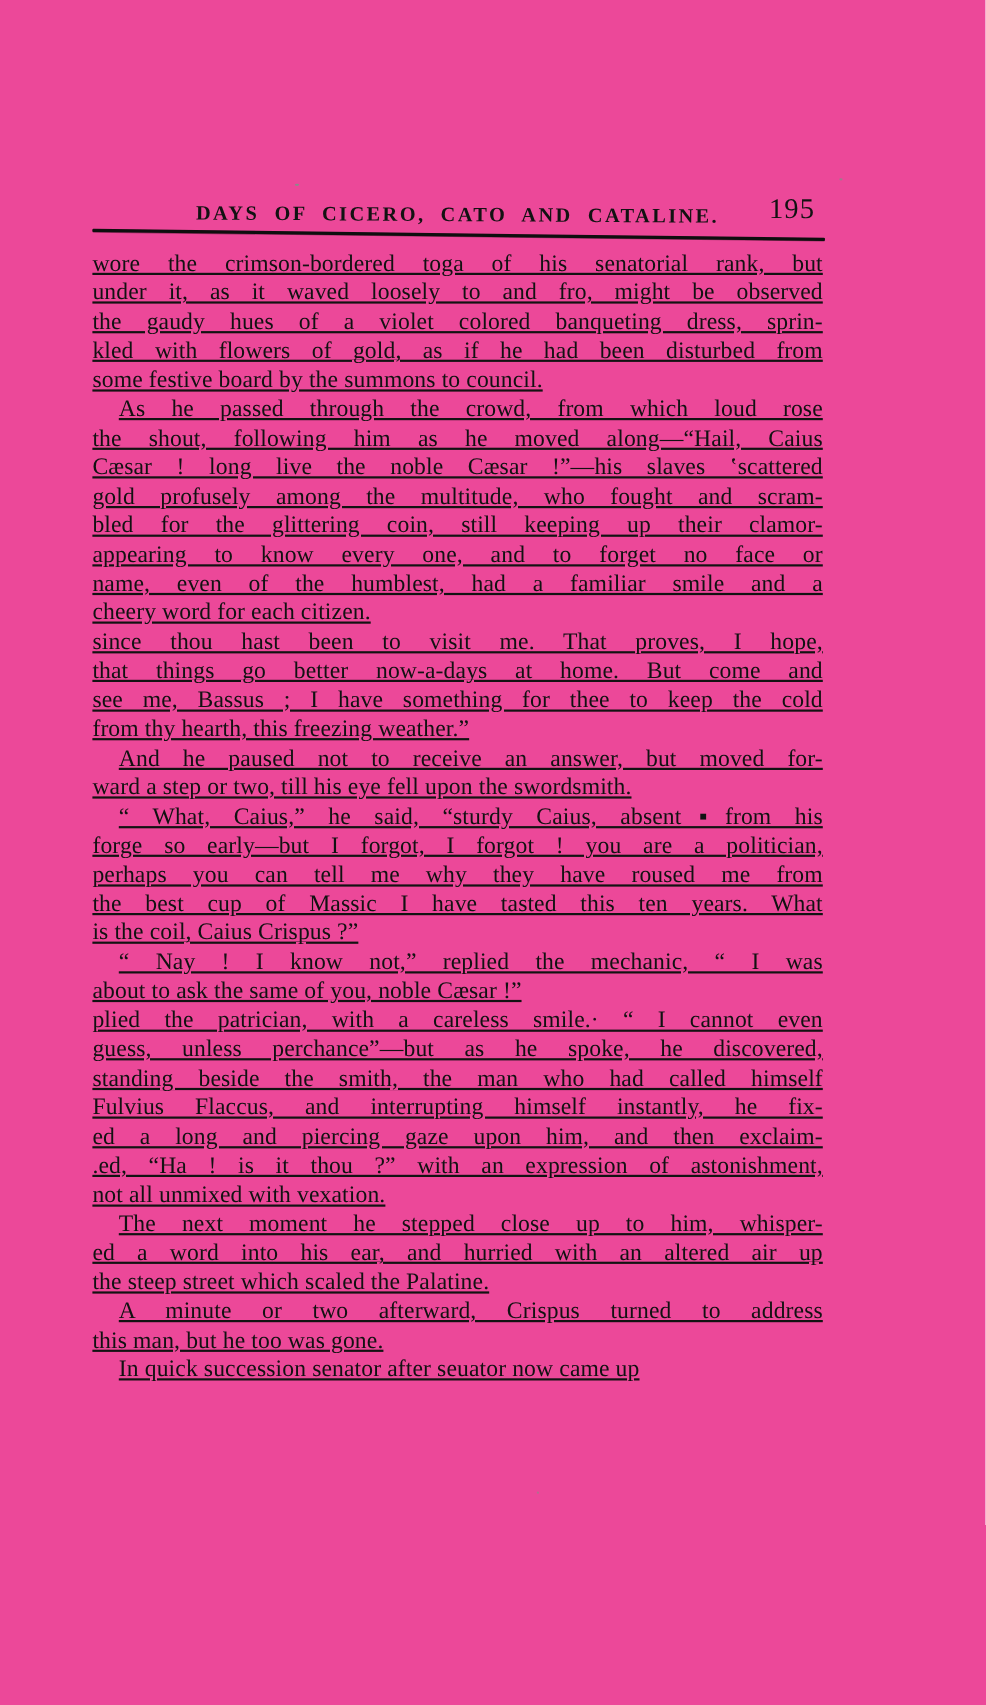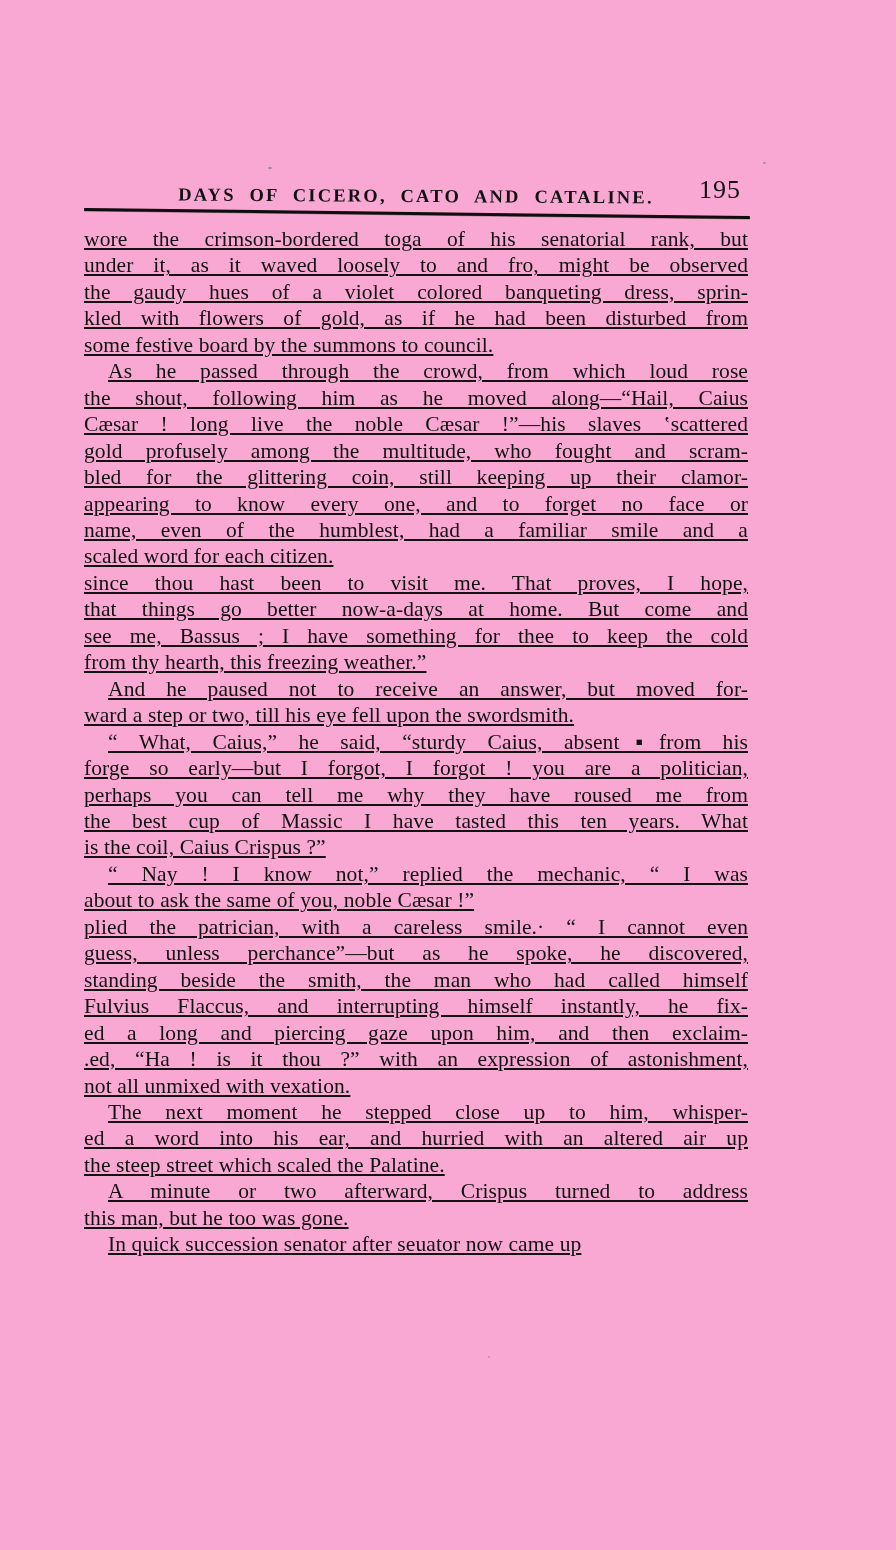--- a/index.html
+++ b/index.html
@@ -11,21 +11,21 @@
     width: 896px;
     height: 1550px;
     position: relative;
     overflow: hidden;
     font-family: "Liberation Serif", "DejaVu Serif", serif;
     color: #121212;
   }
   .page {
     position: absolute;
     inset: 0;
-    background: #f9a8d4;
+    background: #ec4899;
     padding-left: 20px;
   }
   .running-title {
     position: absolute;
     top: 184px;
     left: 84px;
     width: 664px;
     text-align: center;
     font-size: 18.5px;
     font-weight: bold;
@@ -100,21 +100,21 @@
         <div class="line last">some festive board by the summons to council.</div>
       </div>
       <div class="para">
         <div class="line ind">As he passed through the crowd, from which loud rose</div>
         <div class="line">the shout, following him as he moved along—“Hail, Caius</div>
         <div class="line">Cæsar ! long live the noble Cæsar !”—his slaves ‛scattered</div>
         <div class="line">gold profusely among the multitude, who fought and scram-</div>
         <div class="line">bled for the glittering coin, still keeping up their clamor-</div>
         <div class="line">appearing to know every one, and to forget no face or</div>
         <div class="line">name, even of the humblest, had a familiar smile and a</div>
-        <div class="line last">scaled word for each citizen.</div>
+        <div class="line last">cheery word for each citizen.</div>
       </div>
       <div class="para">
         <div class="line">since thou hast been to visit me. That proves, I hope,</div>
         <div class="line">that things go better now-a-days at home. But come and</div>
         <div class="line">see me, Bassus ; I have something for thee to keep the cold</div>
         <div class="line last">from thy hearth, this freezing weather.”</div>
       </div>
       <div class="para">
         <div class="line ind">And he paused not to receive an answer, but moved for-</div>
         <div class="line last">ward a step or two, till his eye fell upon the swordsmith.</div>

